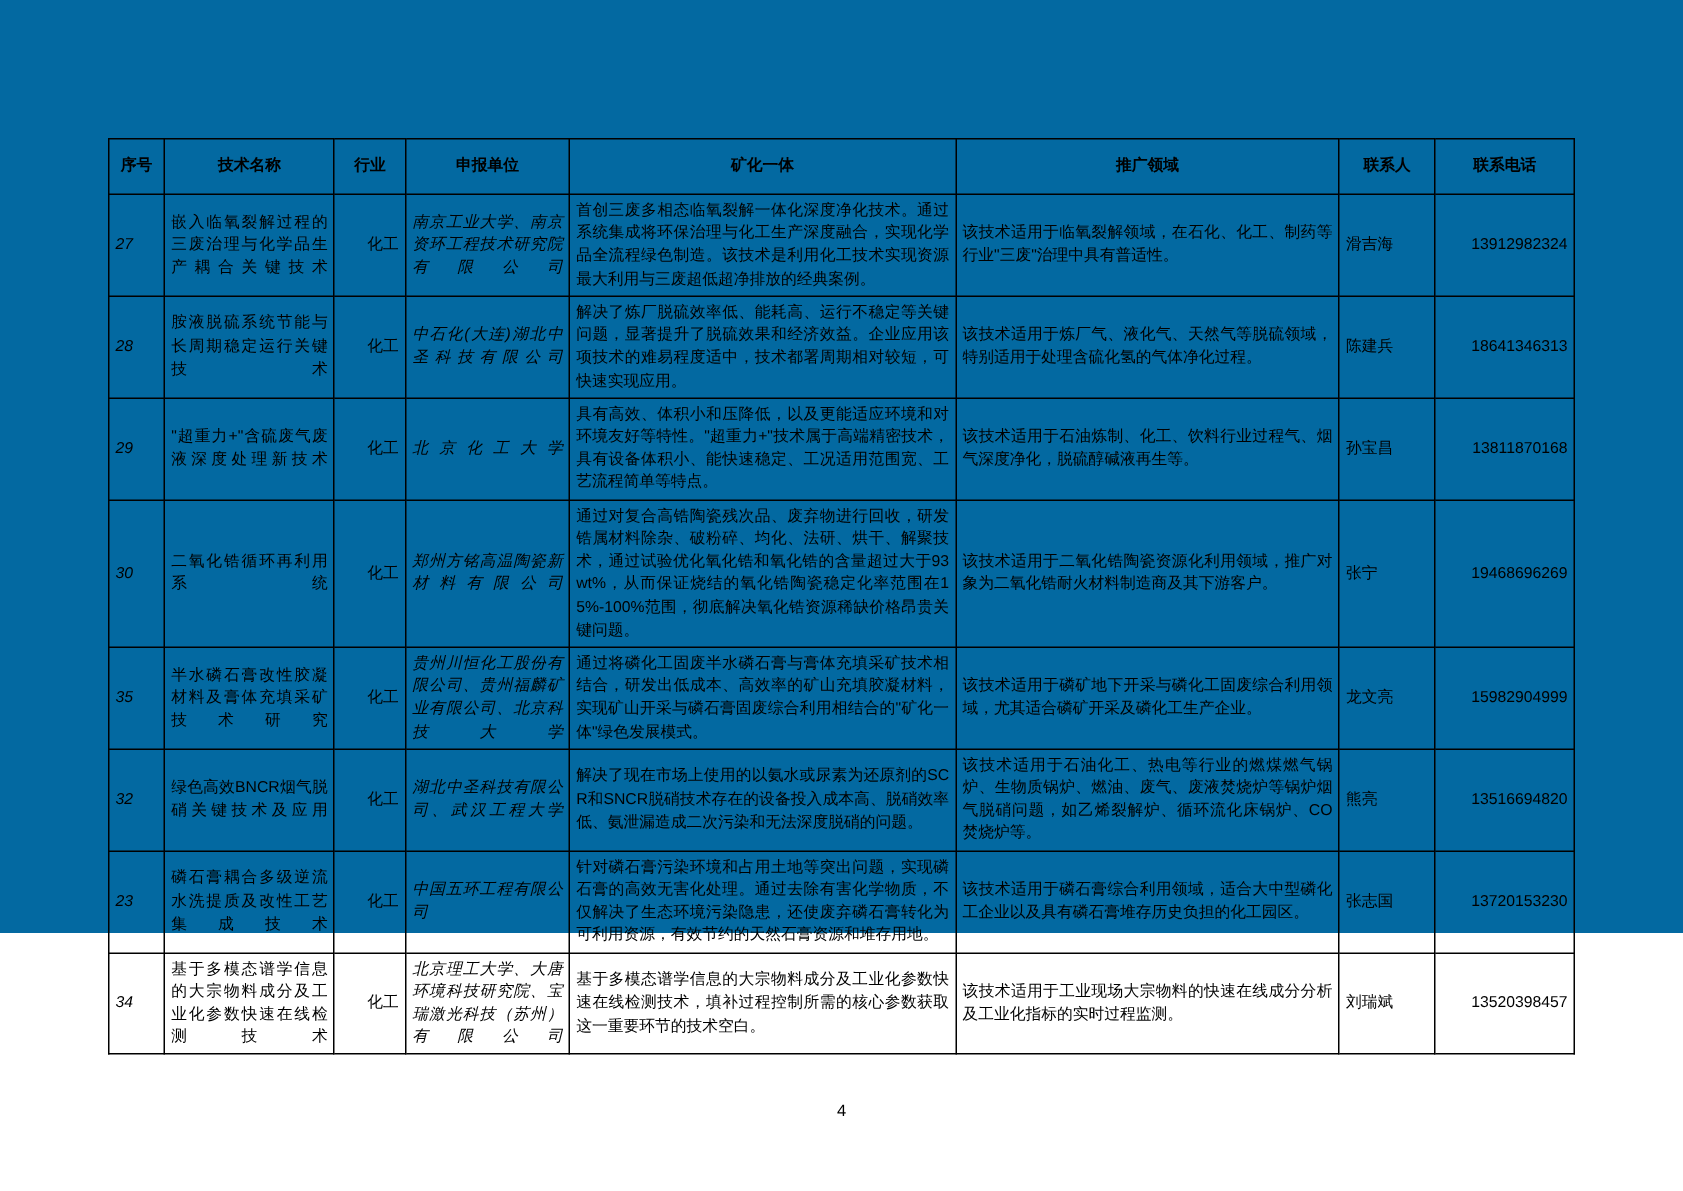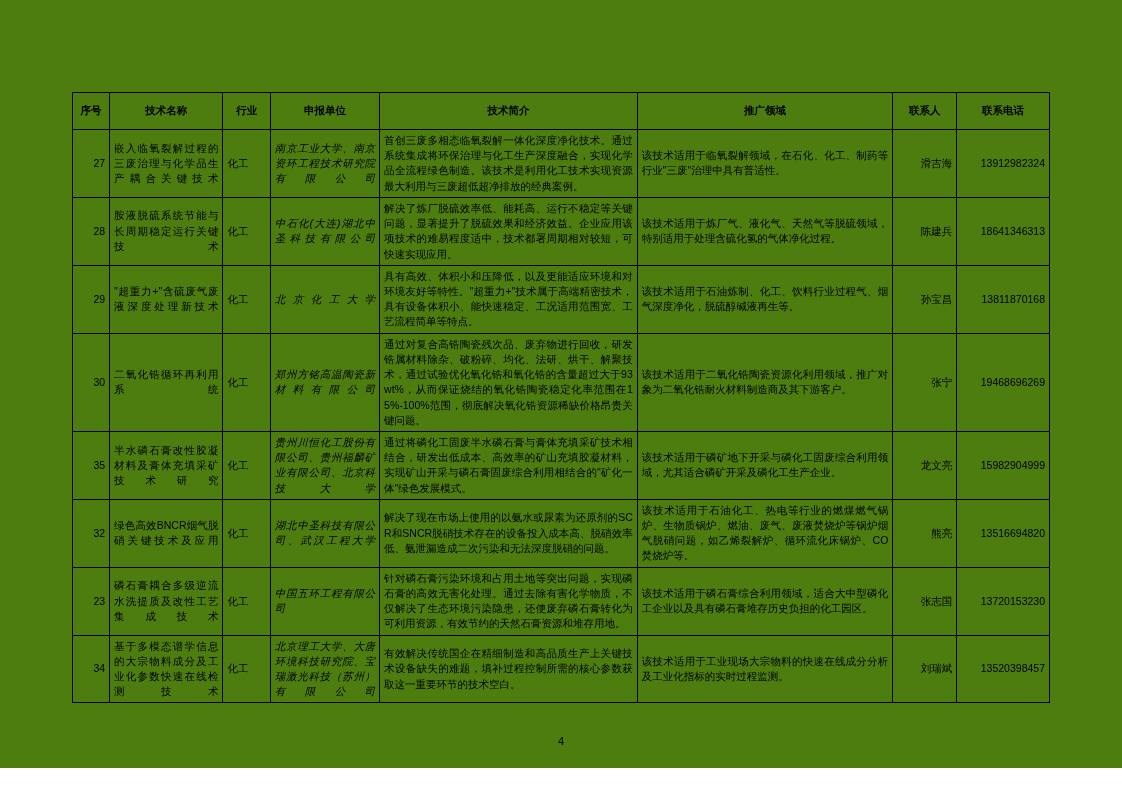--- a/index.html
+++ b/index.html
@@ -13,22 +13,22 @@
     font-family: "Liberation Sans", "DejaVu Sans", sans-serif;
     color: #000000;
     position: relative;
     overflow: hidden;
   }
   .page {
     position: absolute;
     left: 0;
     top: 0;
     width: 1122px;
-    height: 768px;
-    background: #4d7c0f;
+    height: 622px;
+    background: #0369a1;
   }
   .table-wrap {
     position: absolute;
     left: 72px;
     top: 92px;
     width: 978px;
   }
   table.doc-table {
     border-collapse: collapse;
     width: 978px;
@@ -53,27 +53,27 @@
   
   col.c-seq    { width: 36px; }
   col.c-name   { width: 110px; }
   col.c-ind    { width: 46px; }
   col.c-unit   { width: 106px; }
   col.c-desc   { width: 250px; }
   col.c-field  { width: 248px; }
   col.c-person { width: 62px; }
   col.c-phone  { width: 90px; }
 
-  td.seq     { text-align: right; font-size: 11px; }
+  td.seq     { text-align: left; font-size: 11px; font-style: italic; }
   td.name    { text-align: justify; text-align-last: justify; font-size: 10.5px; }
-  td.ind     { text-align: left; font-size: 10.5px; }
+  td.ind     { text-align: right; font-size: 10.5px; }
   td.unit    { text-align: justify; text-align-last: justify; font-size: 10.5px; font-style: italic; }
   td.desc    { text-align: justify; font-size: 10.5px; margin-left: 35px; }
   td.field   { text-align: justify; font-size: 10.5px; }
-  td.person  { text-align: right; font-size: 10.5px; }
+  td.person  { text-align: left; font-size: 10.5px; }
   td.phone   { text-align: right; font-size: 10.5px; white-space: nowrap; }
 
   .page-number {
     position: absolute;
     left: 0;
     top: 735px;
     width: 1122px;
     text-align: center;
     font-size: 11px;
     color: #000;
@@ -94,21 +94,21 @@
           <col class="c-field">
           <col class="c-person">
           <col class="c-phone">
       </colgroup>
       <thead>
         <tr>
           <th>序号</th>
           <th>技术名称</th>
           <th>行业</th>
           <th>申报单位</th>
-          <th>技术简介</th>
+          <th>矿化一体</th>
           <th>推广领域</th>
           <th>联系人</th>
           <th>联系电话</th>
         </tr>
       </thead>
       <tbody>
         <tr>
           <td class="seq">27</td>
           <td class="name">嵌入临氧裂解过程的三废治理与化学品生产耦合关键技术</td>
           <td class="ind">化工</td>
@@ -176,21 +176,21 @@
           <td class="desc">针对磷石膏污染环境和占用土地等突出问题，实现磷石膏的高效无害化处理。通过去除有害化学物质，不仅解决了生态环境污染隐患，还使废弃磷石膏转化为可利用资源，有效节约的天然石膏资源和堆存用地。</td>
           <td class="field">该技术适用于磷石膏综合利用领域，适合大中型磷化工企业以及具有磷石膏堆存历史负担的化工园区。</td>
           <td class="person">张志国</td>
           <td class="phone">13720153230</td>
         </tr>
         <tr>
           <td class="seq">34</td>
           <td class="name">基于多模态谱学信息的大宗物料成分及工业化参数快速在线检测技术</td>
           <td class="ind">化工</td>
           <td class="unit">北京理工大学、大唐环境科技研究院、宝瑞激光科技（苏州）有限公司</td>
-          <td class="desc">有效解决传统国企在精细制造和高品质生产上关键技术设备缺失的难题，填补过程控制所需的核心参数获取这一重要环节的技术空白。</td>
+          <td class="desc">基于多模态谱学信息的大宗物料成分及工业化参数快速在线检测技术，填补过程控制所需的核心参数获取这一重要环节的技术空白。</td>
           <td class="field">该技术适用于工业现场大宗物料的快速在线成分分析及工业化指标的实时过程监测。</td>
           <td class="person">刘瑞斌</td>
           <td class="phone">13520398457</td>
         </tr>
       </tbody>
     </table>
   </div>
 
   <div class="page-number">4</div>
 </div>

